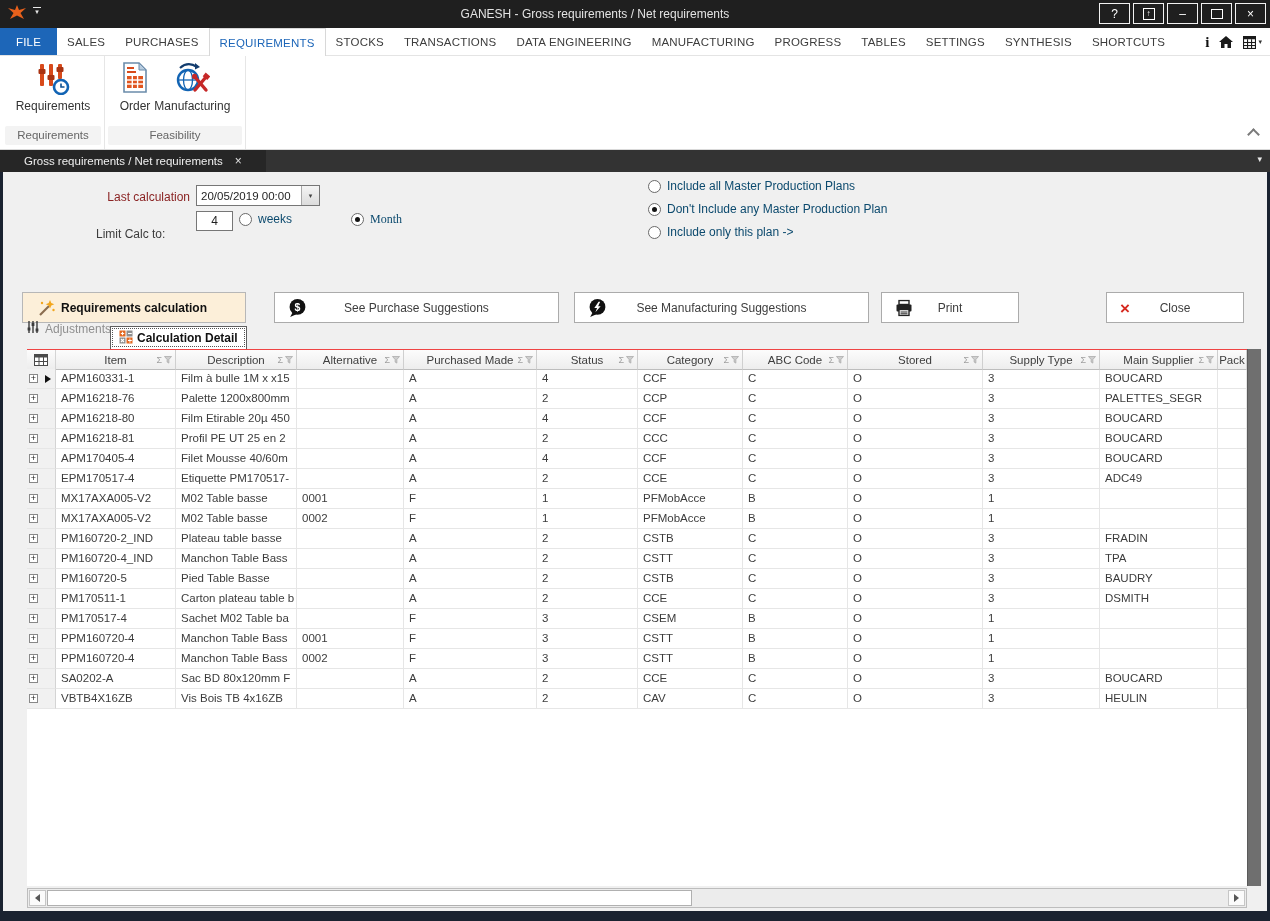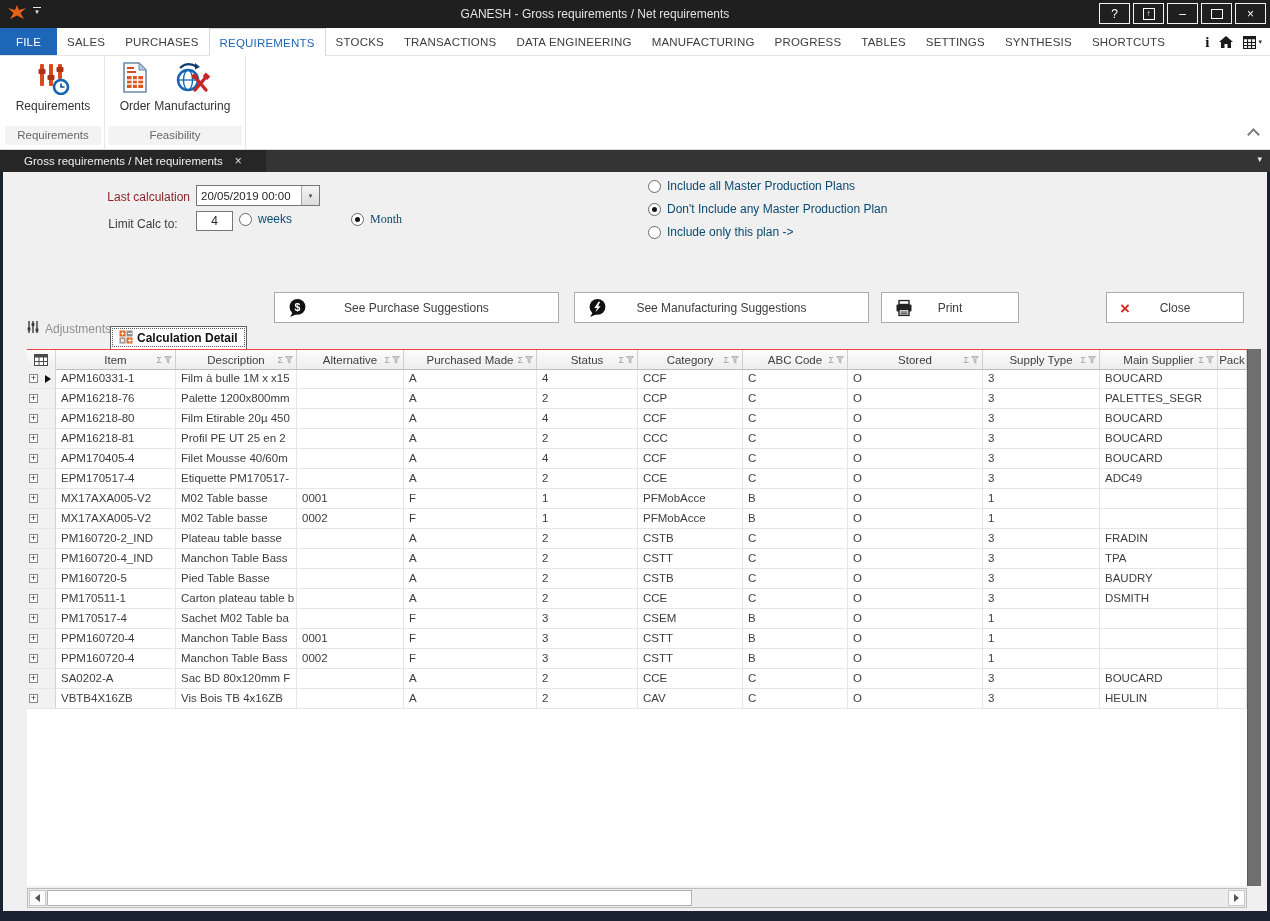--- a/index.html
+++ b/index.html
@@ -239,21 +239,21 @@
   </div>
 
   <div class="content">
 
     <div class="flabel maroon" style="left:60px;top:18px;width:130px;text-align:right;">Last calculation</div>
     <div class="combo" style="left:196px;top:13px;width:124px;height:21px;">
       <span class="cval">20/05/2019 00:00</span>
       <span class="cbtn">▾</span>
     </div>
 
-    <div class="flabel" style="left:96px;top:45px;width:94px;text-align:center;">Limit Calc to:</div>
+    <div class="flabel" style="left:96px;top:55px;width:94px;text-align:left;">Limit Calc to:</div>
     <div class="tinput" style="left:196px;top:39px;width:37px;height:20px;">4</div>
     <div class="radio-row" style="left:239px;top:40px;">
       <span class="rdot"></span>
       <span class="rlabel">weeks</span>
     </div>
     <div class="radio-row" style="left:351px;top:40px;font-family:Liberation Serif, serif;">
       <span class="rdot on"></span>
       <span class="rlabel">Month</span>
     </div>
 
@@ -263,20 +263,31 @@
     </div>
     <div class="radio-row" style="left:648px;top:30px;">
       <span class="rdot on"></span>
       <span class="rlabel">Don't Include any Master Production Plan</span>
     </div>
     <div class="radio-row" style="left:648px;top:53px;">
       <span class="rdot"></span>
       <span class="rlabel">Include only this plan -&gt;</span>
     </div>
 
+    <div class="abtn calc" style="left:22px;top:120px;width:224px;">
+      <span class="aico">
+        <svg width="20" height="20" viewBox="0 0 20 20">
+            <line x1="4" y1="17" x2="13" y2="8" stroke="#8a6d4f" stroke-width="2.2"></line>
+            <path d="M14 2 l1.3 3 3 1.3 -3 1.3 -1.3 3 -1.3 -3 -3 -1.3 3 -1.3 z" fill="#f2a61d"></path>
+            <circle cx="6" cy="5" r="1.2" fill="#f2a61d"></circle>
+            <circle cx="17.5" cy="12" r="1.2" fill="#f2a61d"></circle>
+          </svg>
+      </span>
+      <span class="alab">Requirements calculation</span>
+    </div>
     <div class="abtn" style="left:274px;top:120px;width:285px;">
       <span class="aico">
         <svg width="19" height="19" viewBox="0 0 18 18">
             <circle cx="9" cy="8" r="7.5" fill="#111"></circle>
             <path d="M4.5 13 l-2.5 4.5 6 -2.5 z" fill="#111"></path>
             <text x="9" y="11.5" font-size="10" fill="#fff" text-anchor="middle" font-weight="bold" font-family="sans-serif">$</text>
           </svg>
       </span>
       <span class="alab">See Purchase Suggestions</span>
     </div>

